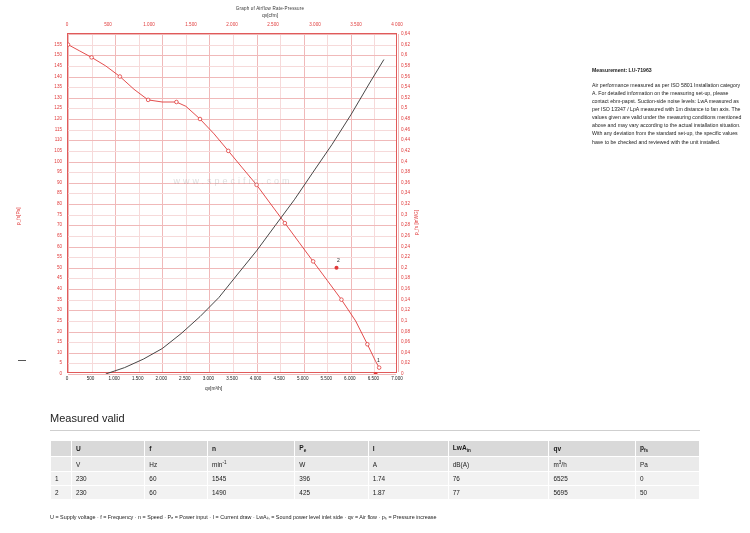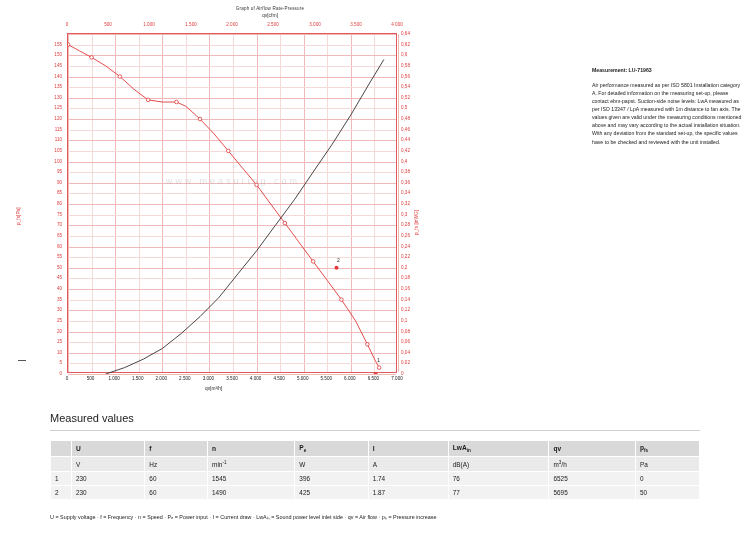--- a/index.html
+++ b/index.html
@@ -149,21 +149,21 @@
           <circle cx="216.85714285714286" cy="189.125" r="1.8" fill="#ffffff" stroke="#e03a3a" stroke-width="0.8"></circle>
           <circle cx="245.14285714285714" cy="227.375" r="1.8" fill="#ffffff" stroke="#e03a3a" stroke-width="0.8"></circle>
           <circle cx="273.42857142857144" cy="265.625" r="1.8" fill="#ffffff" stroke="#e03a3a" stroke-width="0.8"></circle>
           <circle cx="299.35714285714283" cy="310.25" r="1.8" fill="#ffffff" stroke="#e03a3a" stroke-width="0.8"></circle>
           <circle cx="311.1428571428571" cy="333.625" r="1.8" fill="#ffffff" stroke="#e03a3a" stroke-width="0.8"></circle>
           <polyline points="37.7,340.0 56.6,333.6 75.4,325.1 94.3,314.5 113.1,299.6 132.0,282.6 150.9,263.5 169.7,240.1 188.6,216.8 207.4,191.3 226.3,165.8 245.1,138.1 264.0,110.5 282.9,80.8 301.7,48.9 315.9,25.5" fill="none" stroke="#333333" stroke-width="0.9"></polyline>
           <circle cx="268.47857142857146" cy="233.75" r="2" fill="#e03a3a"></circle>
           <circle cx="307.6071428571429" cy="340" r="2" fill="#e03a3a"></circle>
         </svg>
       <div class="watermark" style="left:0;top:140px;width:330px;">
-        <small>www.measuring.com</small>
+        <small>www.specific.com</small>
       </div>
     </div>
 
     <div id="yticks">
         <span class="tick-lbl-l" style="left: 44px; width: 18px; top: 373px;">0</span>
         <span class="tick-lbl-l" style="left: 44px; width: 18px; top: 362.375px;">5</span>
         <span class="tick-lbl-l" style="left: 44px; width: 18px; top: 351.75px;">10</span>
         <span class="tick-lbl-l" style="left: 44px; width: 18px; top: 341.125px;">15</span>
         <span class="tick-lbl-l" style="left: 44px; width: 18px; top: 330.5px;">20</span>
         <span class="tick-lbl-l" style="left: 44px; width: 18px; top: 319.875px;">25</span>
@@ -257,21 +257,21 @@
     <div class="pt-label" style="left:377px;top:357px;">1</div>
   </div>
 
   <div class="left-dash"></div>
 
   <div class="side-note">
     <div class="meas">Measurement: LU-71963</div>
     <div>Air performance measured as per ISO 5801 Installation category A. For detailed information on the measuring set-up, please contact ebm-papst. Suction-side noise levels: LwA measured as per ISO 13347 / LpA measured with 1m distance to fan axis. The values given are valid under the measuring conditions mentioned above and may vary according to the actual installation situation. With any deviation from the standard set-up, the specific values have to be checked and reviewed with the unit installed.</div>
   </div>
 
-  <div class="mv-title">Measured values</div>
+  <div class="mv-title">Measured valid</div>
   <div class="mv-rule"></div>
 
   <table class="mv">
     <thead>
       <tr>
         <td class="idx"></td>
         <td>U</td>
         <td>f</td>
         <td>n</td>
         <td>P<sub>e</sub></td>

